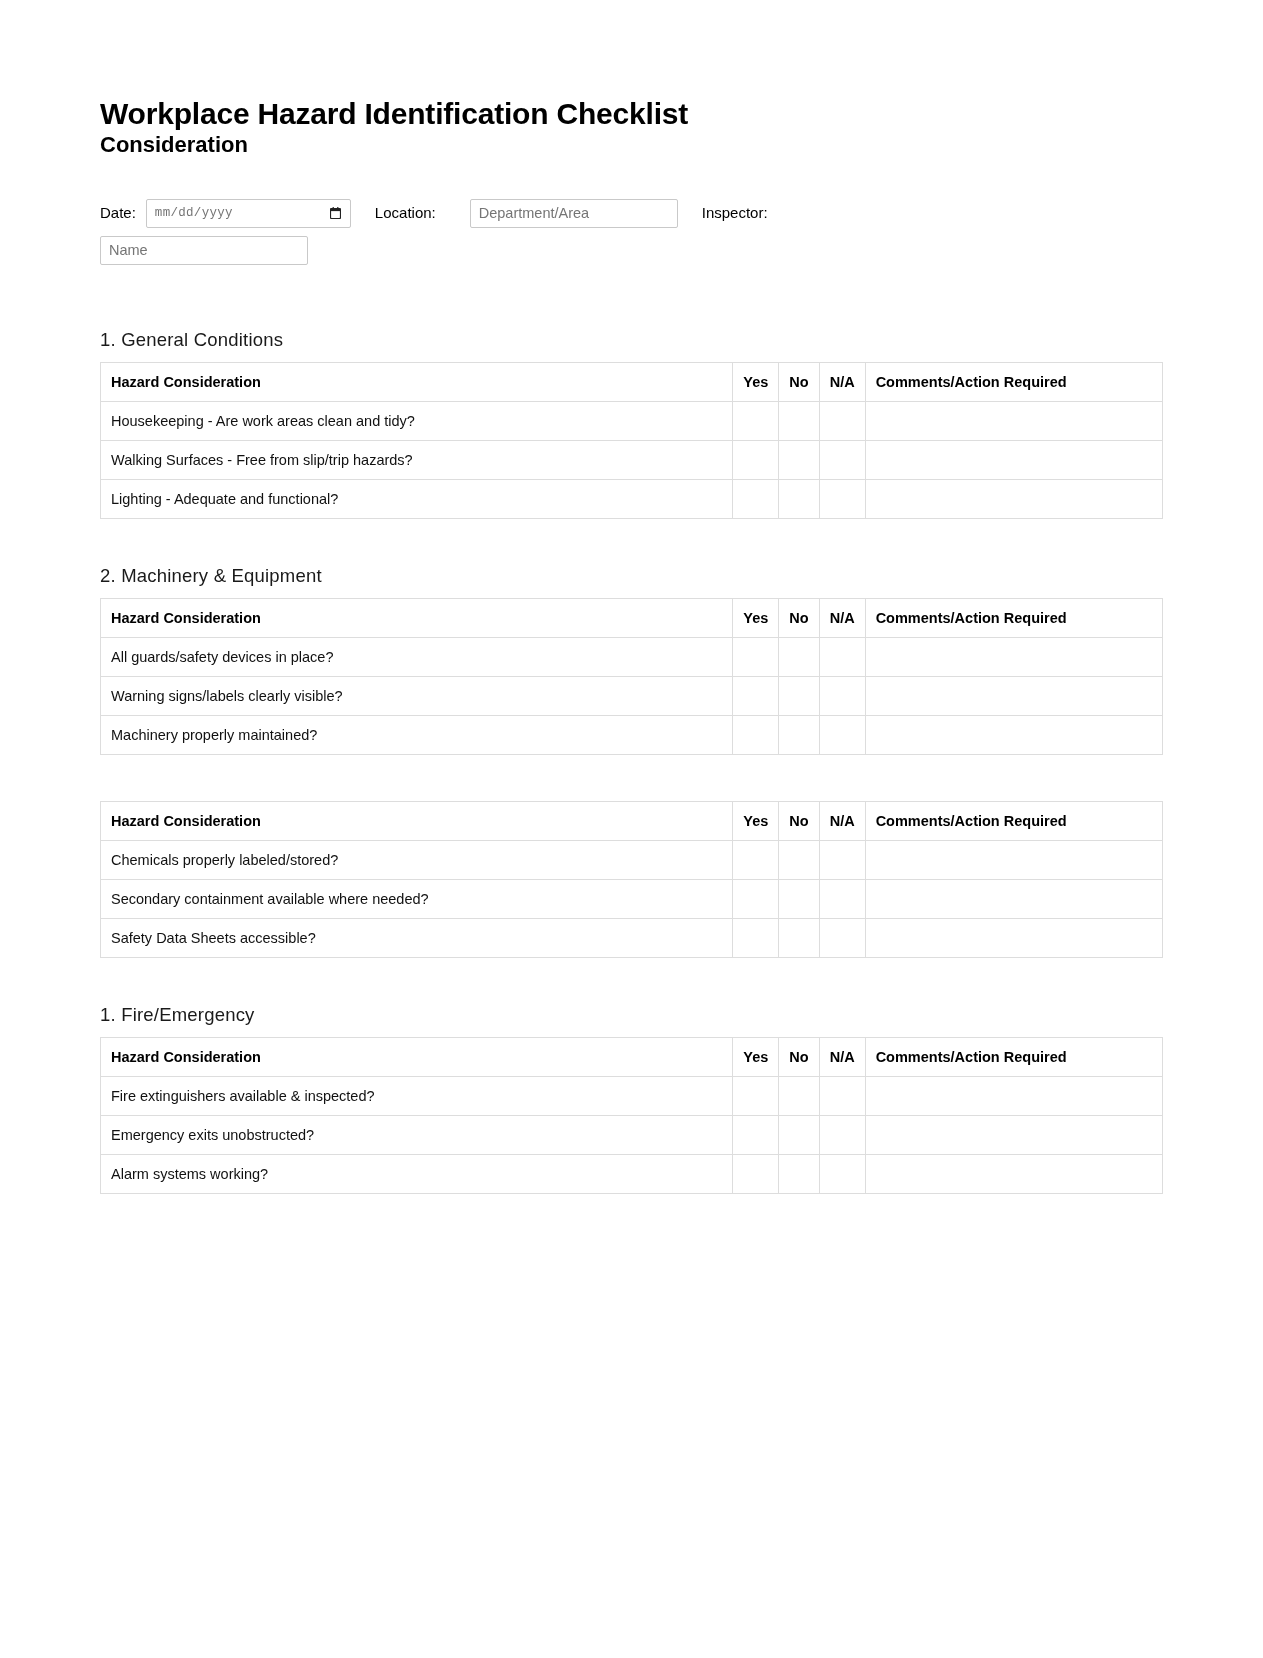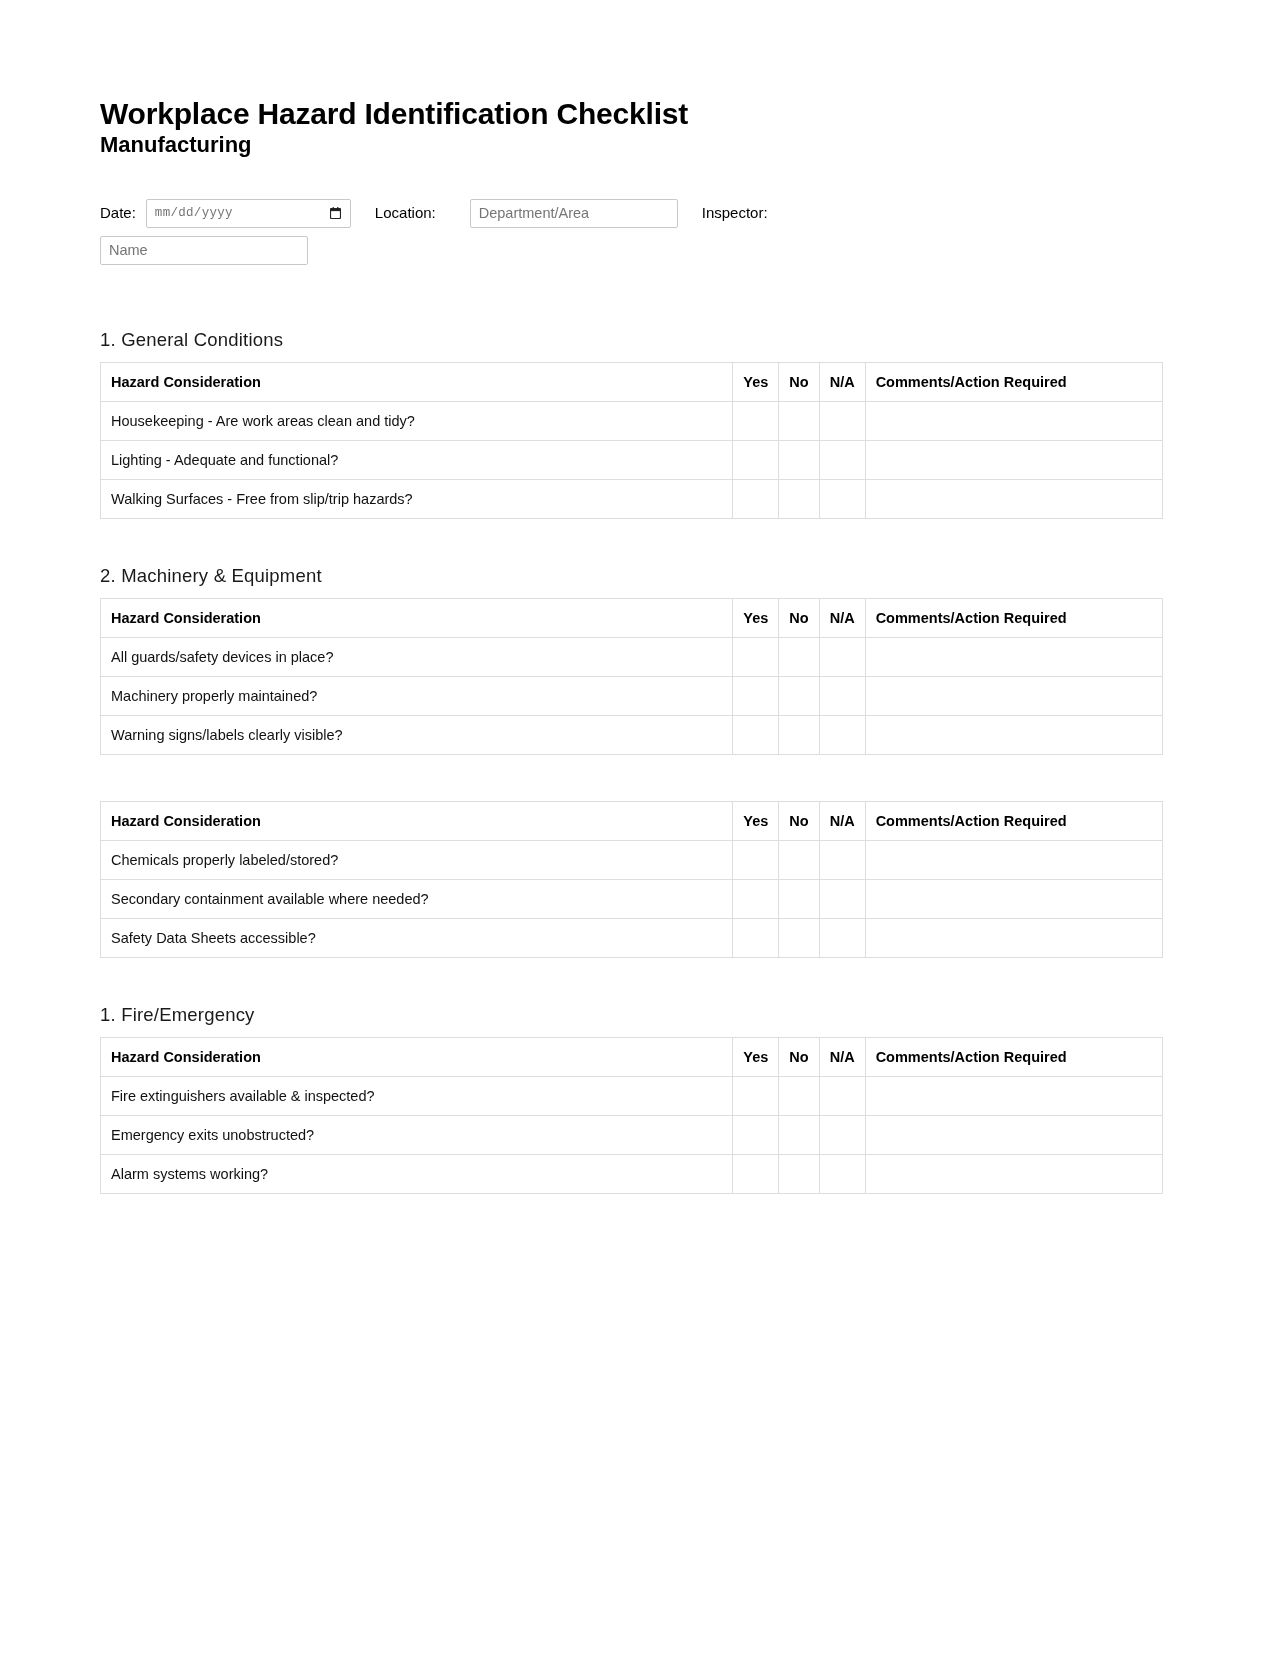--- a/index.html
+++ b/index.html
@@ -148,21 +148,21 @@
   td.q { white-space: nowrap; }
 </style>
 </head>
 <body>
 
 <div class="page">
   <div class="content-clip">
     <div class="inner">
 
       <h1 class="doc-title">Workplace Hazard Identification Checklist</h1>
-      <div class="doc-subtitle">Manufacturing</div>
+      <div class="doc-subtitle">Consideration</div>
 
       <div class="meta-row">
         <span class="meta-label">Date:</span>
         <span class="date-wrap">
           <input class="inp inp-date" type="text" placeholder="mm/dd/yyyy" style="">
           <svg class="cal-icon" viewBox="0 0 11 12" aria-hidden="true">
             <rect x="0.5" y="1.5" width="10" height="10" rx="1" fill="none" stroke="#222" stroke-width="1.2"></rect>
             <rect x="0.5" y="1.5" width="10" height="2.6" fill="#222"></rect>
             <rect x="2.6" y="0" width="1.2" height="2.4" fill="#222"></rect>
             <rect x="7.2" y="0" width="1.2" height="2.4" fill="#222"></rect>
@@ -195,28 +195,28 @@
               </thead>
               <tbody>
                 <tr>
                   <td class="q">Housekeeping - Are work areas clean and tidy?</td>
                   <td class="mark"></td>
                   <td class="mark"></td>
                   <td class="mark"></td>
                   <td class="cmt"></td>
                 </tr>
                 <tr>
+                  <td class="q">Walking Surfaces - Free from slip/trip hazards?</td>
+                  <td class="mark"></td>
+                  <td class="mark"></td>
+                  <td class="mark"></td>
+                  <td class="cmt"></td>
+                </tr>
+                <tr>
                   <td class="q">Lighting - Adequate and functional?</td>
-                  <td class="mark"></td>
-                  <td class="mark"></td>
-                  <td class="mark"></td>
-                  <td class="cmt"></td>
-                </tr>
-                <tr>
-                  <td class="q">Walking Surfaces - Free from slip/trip hazards?</td>
                   <td class="mark"></td>
                   <td class="mark"></td>
                   <td class="mark"></td>
                   <td class="cmt"></td>
                 </tr>
               </tbody>
             </table>
           </div>
           <div class="section">
             <div class="section-title">2. Machinery &amp; Equipment</div>
@@ -232,28 +232,28 @@
               </thead>
               <tbody>
                 <tr>
                   <td class="q">All guards/safety devices in place?</td>
                   <td class="mark"></td>
                   <td class="mark"></td>
                   <td class="mark"></td>
                   <td class="cmt"></td>
                 </tr>
                 <tr>
+                  <td class="q">Warning signs/labels clearly visible?</td>
+                  <td class="mark"></td>
+                  <td class="mark"></td>
+                  <td class="mark"></td>
+                  <td class="cmt"></td>
+                </tr>
+                <tr>
                   <td class="q">Machinery properly maintained?</td>
-                  <td class="mark"></td>
-                  <td class="mark"></td>
-                  <td class="mark"></td>
-                  <td class="cmt"></td>
-                </tr>
-                <tr>
-                  <td class="q">Warning signs/labels clearly visible?</td>
                   <td class="mark"></td>
                   <td class="mark"></td>
                   <td class="mark"></td>
                   <td class="cmt"></td>
                 </tr>
               </tbody>
             </table>
           </div>
           <div class="section">
             <table class="chk">

